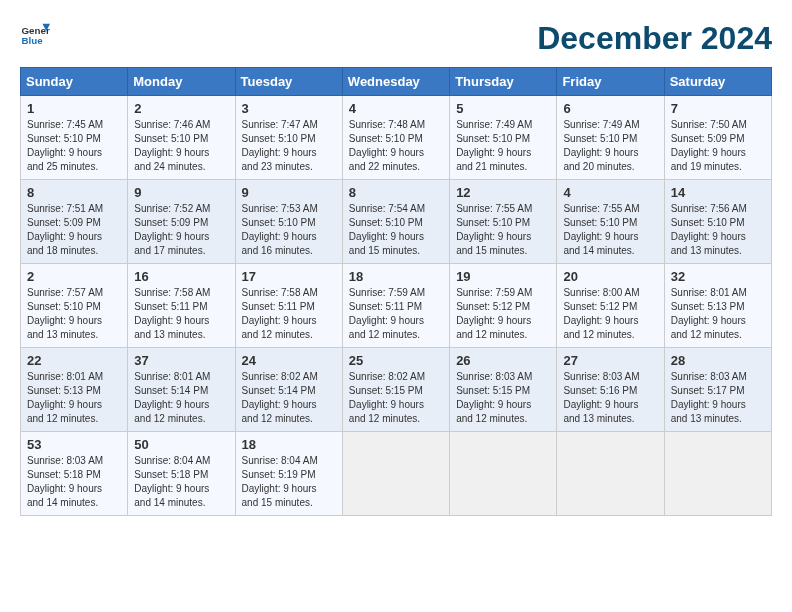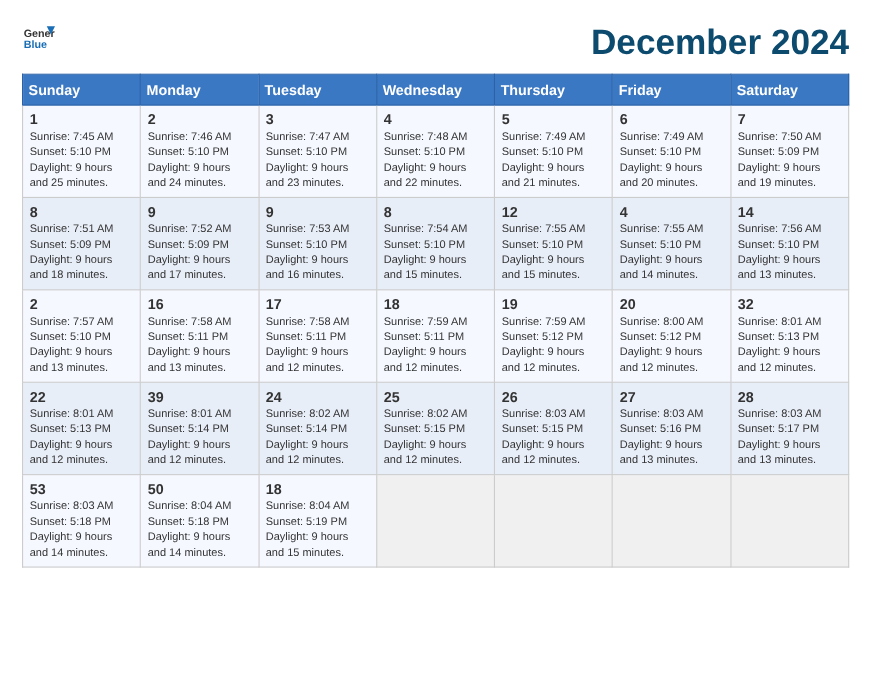--- a/index.html
+++ b/index.html
@@ -198,21 +198,21 @@
           <span class="day-num">32</span>
           <div class="day-info">Sunrise: 8:01 AM<br>Sunset: 5:13 PM<br>Daylight: 9 hours and 12 minutes.</div>
         </td>
       </tr>
       <tr>
         <td>
           <span class="day-num">22</span>
           <div class="day-info">Sunrise: 8:01 AM<br>Sunset: 5:13 PM<br>Daylight: 9 hours and 12 minutes.</div>
         </td>
         <td>
-          <span class="day-num">39</span>
+          <span class="day-num">37</span>
           <div class="day-info">Sunrise: 8:01 AM<br>Sunset: 5:14 PM<br>Daylight: 9 hours and 12 minutes.</div>
         </td>
         <td>
           <span class="day-num">24</span>
           <div class="day-info">Sunrise: 8:02 AM<br>Sunset: 5:14 PM<br>Daylight: 9 hours and 12 minutes.</div>
         </td>
         <td>
           <span class="day-num">25</span>
           <div class="day-info">Sunrise: 8:02 AM<br>Sunset: 5:15 PM<br>Daylight: 9 hours and 12 minutes.</div>
         </td>

